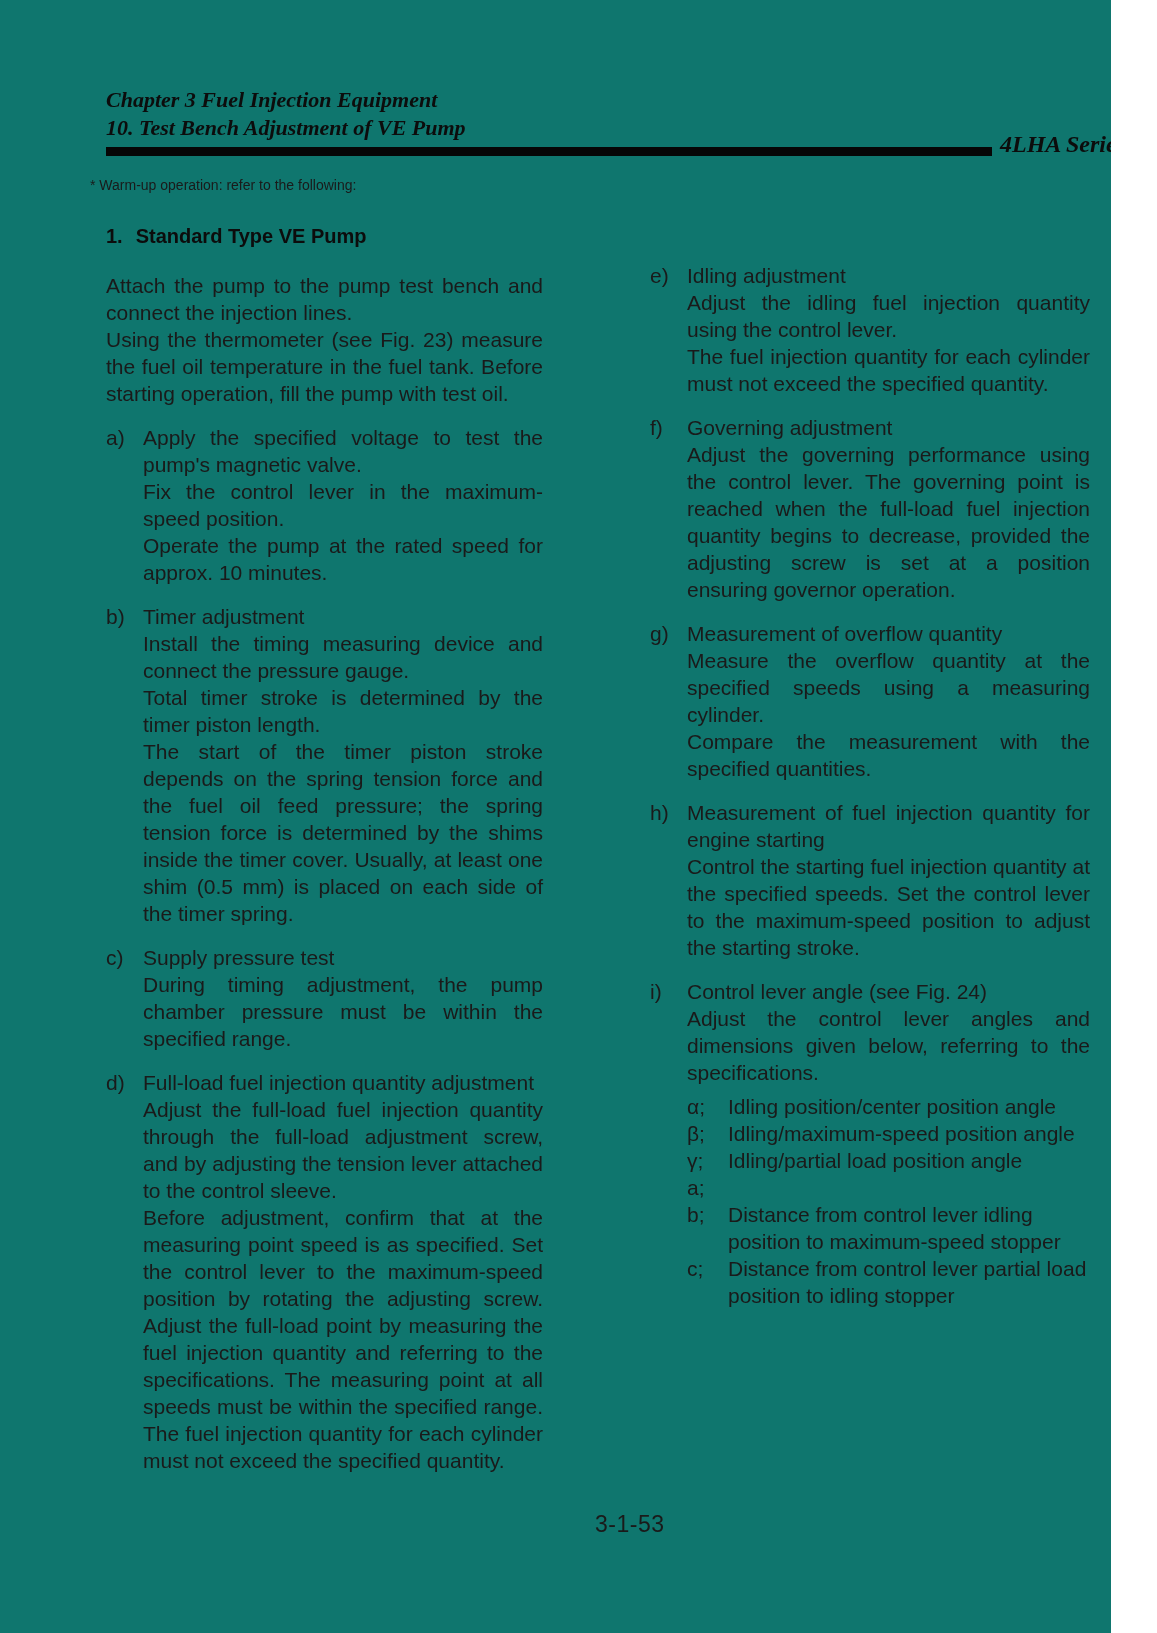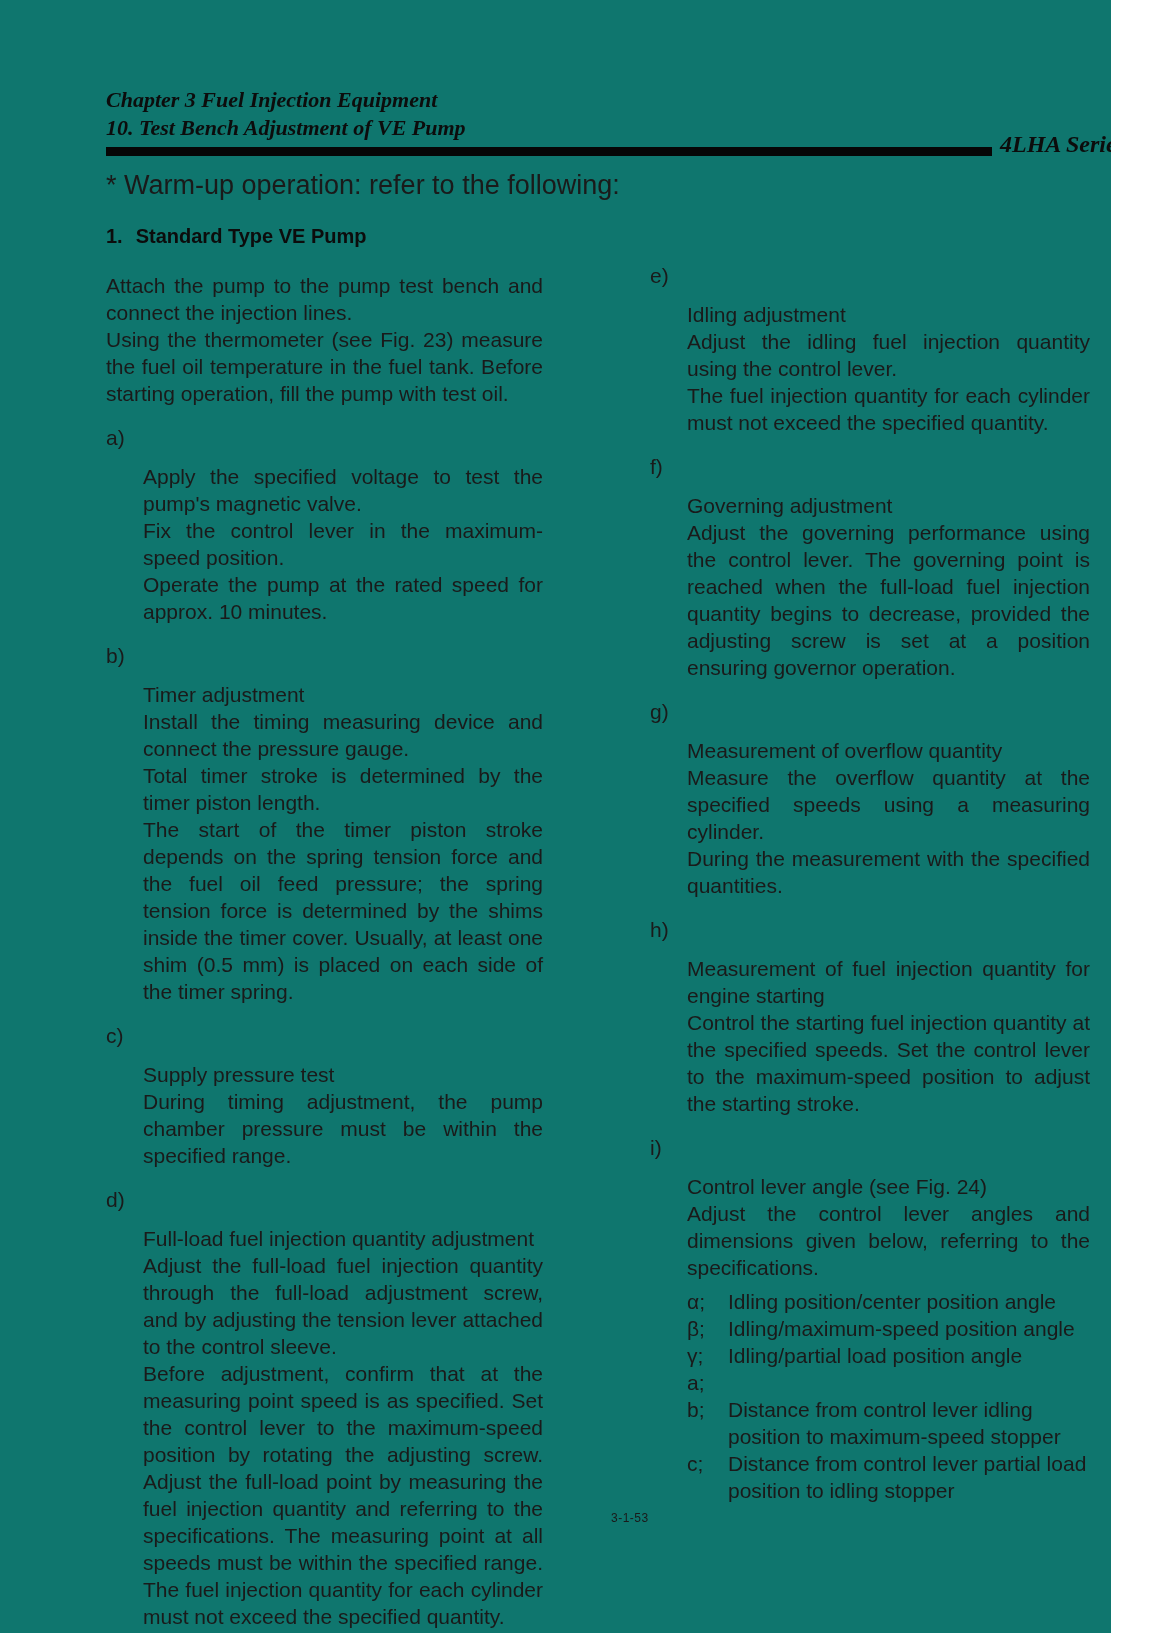--- a/index.html
+++ b/index.html
@@ -38,54 +38,54 @@
     top: 131px;
     font-family: "Liberation Serif", serif;
     font-style: italic;
     font-weight: 700;
     font-size: 24px;
     color: #0c0c0c;
     white-space: nowrap;
   }
   .warmup-note {
     position: absolute;
-    left: 106px;
+    left: 90px;
     top: 172px;
-    font-size: 27px;
+    font-size: 14px;
     line-height: 27px;
     color: #1a1a1a;
     white-space: nowrap;
   }
   .col { position: absolute; font-size: 21px; line-height: 27px; color: #1a1a1a; }
   .col-left  { left: 106px; top: 220px; width: 437px; }
   .col-right { left: 650px; top: 262px; width: 440px; }
   .section-heading {
     font-size: 20px;
     font-weight: 700;
     line-height: 32px;
     margin: 0 0 20px 0;
     color: #0c0c0c;
     white-space: nowrap;
   }
   .section-heading .num { margin-right: 13px; }
   .intro p { margin: 0; text-align: justify; }
   .item { display: flex; margin-top: 17px; }
   .col-right .item:first-child { margin-top: 0; }
   .item-label { flex: 0 0 37px; }
-  .item-body { flex: 1; min-width: 0; margin-top: 39px; }
+  .item-body { flex: 1; min-width: 0; }
   .item-body p { margin: 0; text-align: justify; }
   .angle-list { margin-top: 7px; }
   .subitem { display: flex; }
   .subitem-label { flex: 0 0 41px; }
   .subitem-text { flex: 1; }
   .page-number {
     position: absolute;
-    left: 611px;
+    left: 595px;
     top: 1511px;
-    font-size: 12px;
+    font-size: 23px;
     letter-spacing: 0.5px;
     color: #1a1a1a;
   }
 </style>
 </head>
 <body>
 
 <div class="page">
 
   <div class="doc-header">
@@ -160,21 +160,21 @@
         <p>Governing adjustment</p>
         <p>Adjust the governing performance using the control lever. The governing point is reached when the full-load fuel injection quantity begins to decrease, provided the adjusting screw is set at a position ensuring governor operation.</p>
       </div>
     </div>
 
     <div class="item">
       <span class="item-label">g)</span>
       <div class="item-body">
         <p>Measurement of overflow quantity</p>
         <p>Measure the overflow quantity at the specified speeds using a measuring cylinder.</p>
-        <p>During the measurement with the specified quantities.</p>
+        <p>Compare the measurement with the specified quantities.</p>
       </div>
     </div>
 
     <div class="item">
       <span class="item-label">h)</span>
       <div class="item-body">
         <p>Measurement of fuel injection quantity for engine starting</p>
         <p>Control the starting fuel injection quantity at the specified speeds. Set the control lever to the maximum-speed position to adjust the starting stroke.</p>
       </div>
     </div>

